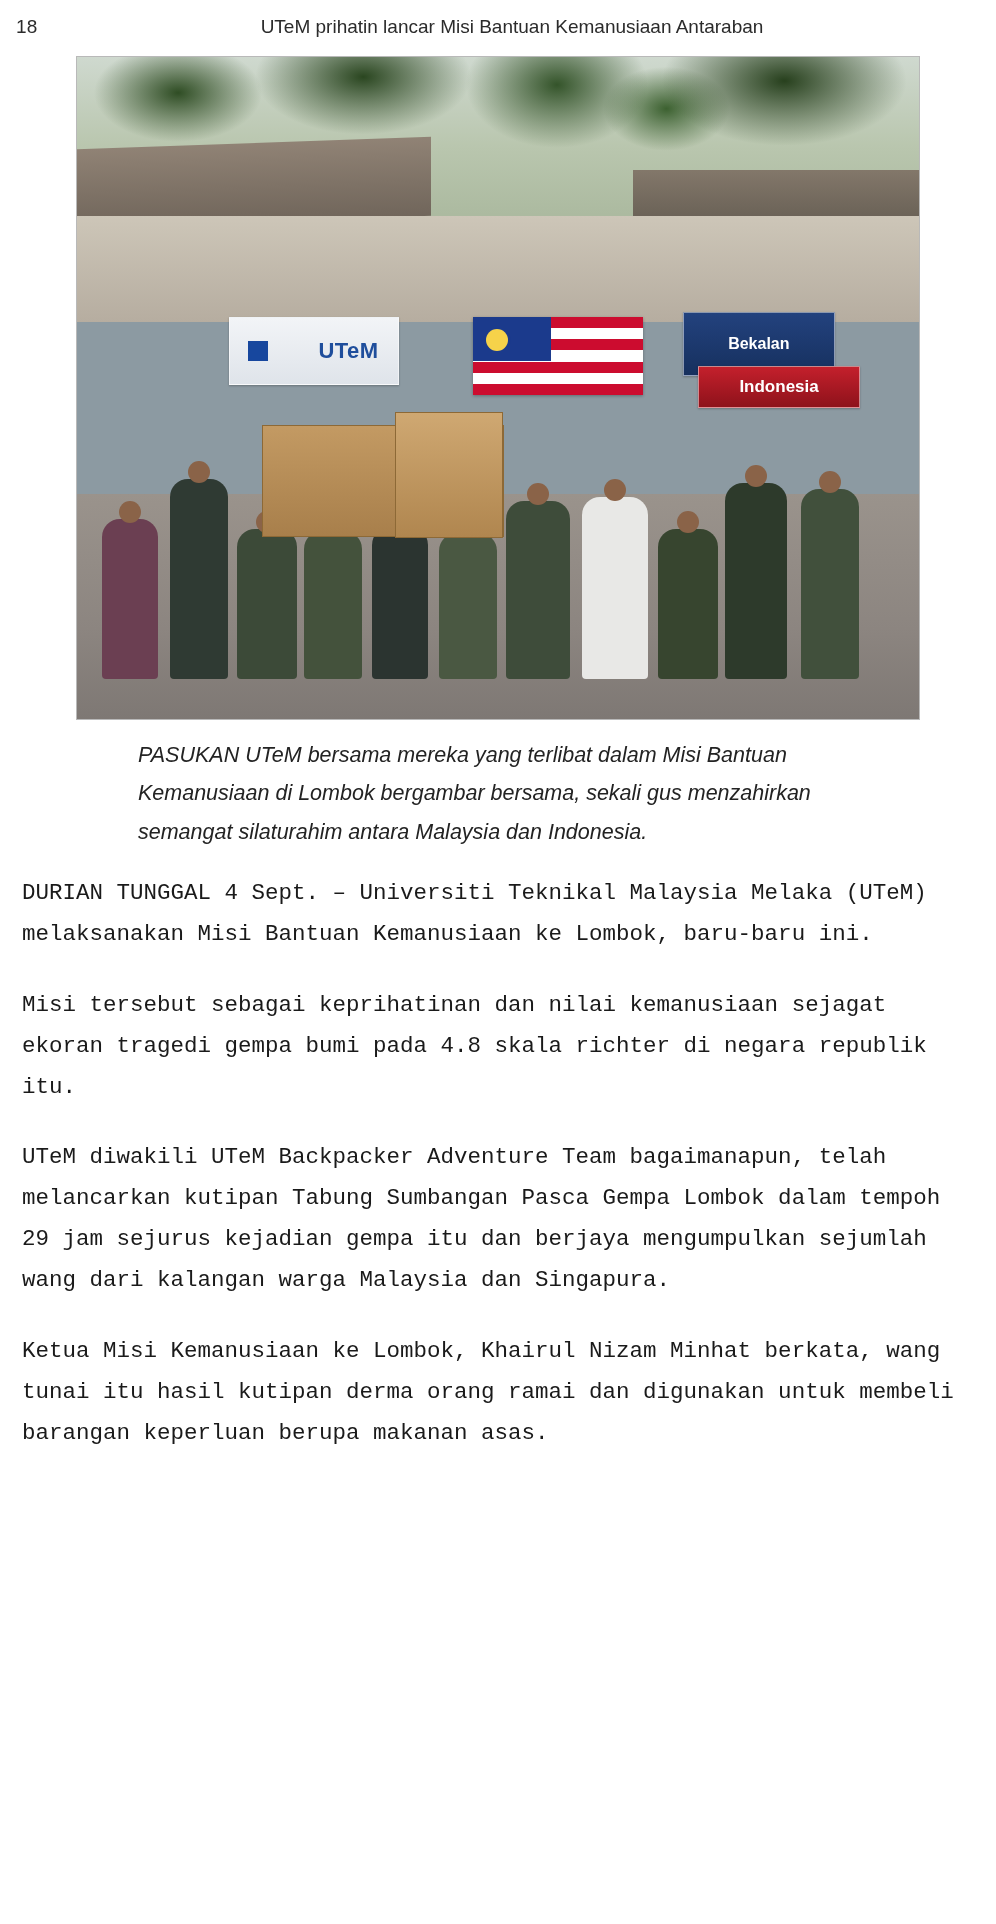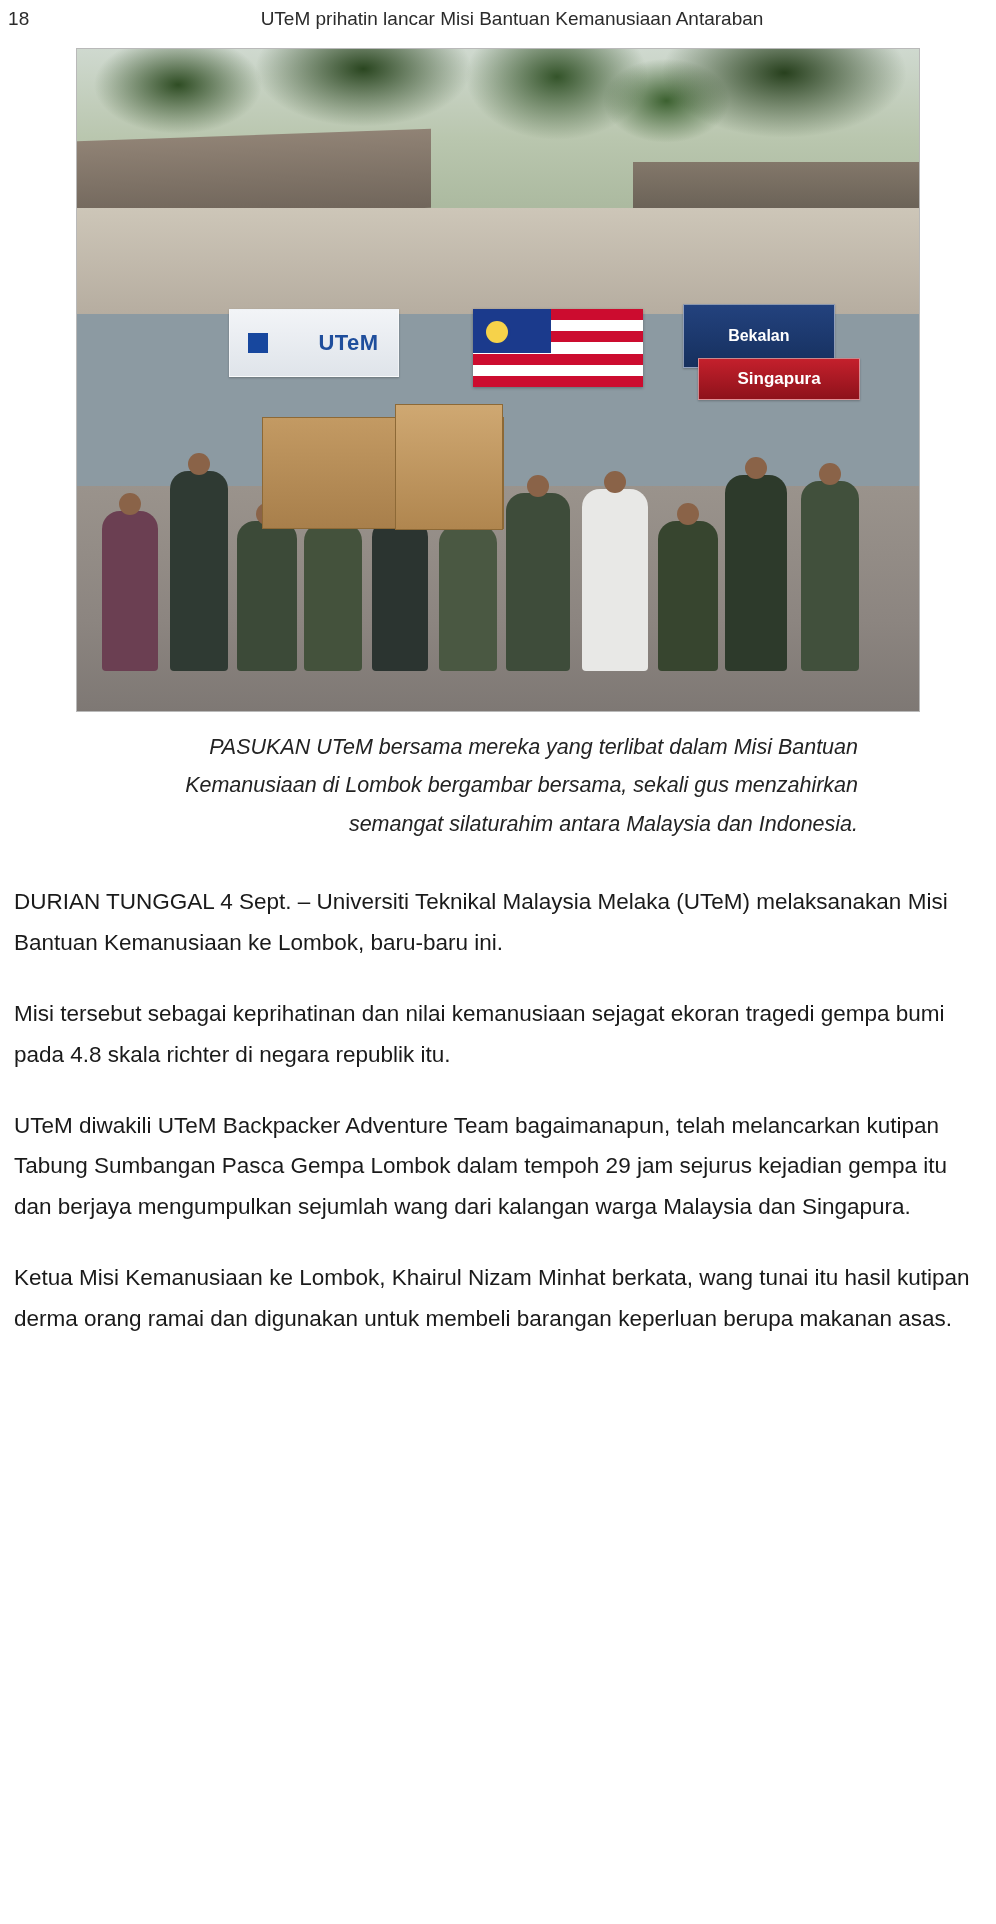--- a/index.html
+++ b/index.html
@@ -10,21 +10,21 @@
   body {
     width: 996px;
     font-family: "Liberation Sans", sans-serif;
     color: #1a1a1a;
   }
   .page {
     position: relative;
     width: 996px;
     min-height: 1924px;
     box-sizing: border-box;
-    padding: 0;
+    padding: 8px;
     background: #ffffff;
     overflow: hidden;
   }
 
   
   .header {
     position: relative;
     height: 34px;
     padding: 8px 0 0 0;
   }
@@ -208,26 +208,27 @@
     background: linear-gradient(180deg, #cfa872 0%, #b0864f 100%);
     border: 1px solid #8d6936;
   }
 
   .caption {
     width: 720px;
     margin: 16px auto 0 auto;
     font-style: italic;
     font-size: 21.5px;
     line-height: 1.78;
-    text-align: right;
+    text-align: left;
     color: #232323;
   }
 
   .body-copy {
-    margin: 39px 14px 0 14px;
+    margin: 22px 14px 0 14px;
+    font-family: Liberation Mono, monospace;
   }
   .body-copy p {
     margin: 0 0 30px 0;
     font-size: 22.5px;
     line-height: 1.82;
     color: #1a1a1a;
     text-align: left;
   }
   .body-copy p:last-child { margin-bottom: 0; }
 </style>
@@ -287,21 +288,21 @@
 
         <div class="banner banner-utem">
             <span class="sq"></span>
             <span>UTeM</span>
           </div>
         <div class="flag-my"></div>
         <div class="banner banner-blue">
             <span>Bekalan</span>
           </div>
         <div class="banner banner-red">
-            <span>Singapura</span>
+            <span>Indonesia</span>
           </div>
         <div class="boxes"></div>
       </div>
     </div>
   </div>
 
   <div class="caption">PASUKAN UTeM bersama mereka yang terlibat dalam Misi Bantuan Kemanusiaan di Lombok bergambar bersama, sekali gus menzahirkan semangat silaturahim antara Malaysia dan Indonesia.</div>
 
   <div class="body-copy">
     <p>DURIAN TUNGGAL 4 Sept. – Universiti Teknikal Malaysia Melaka (UTeM) melaksanakan Misi Bantuan Kemanusiaan ke Lombok, baru-baru ini.</p>

